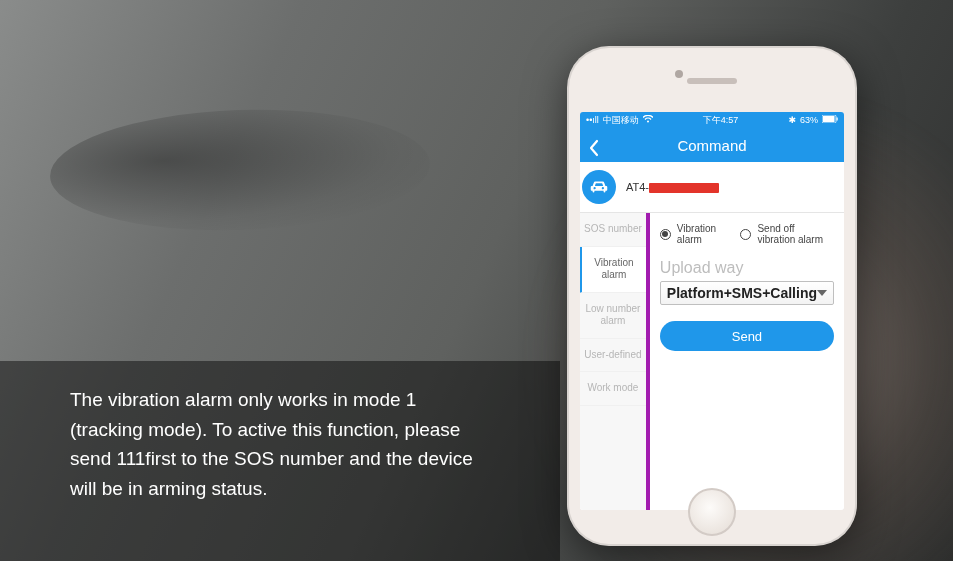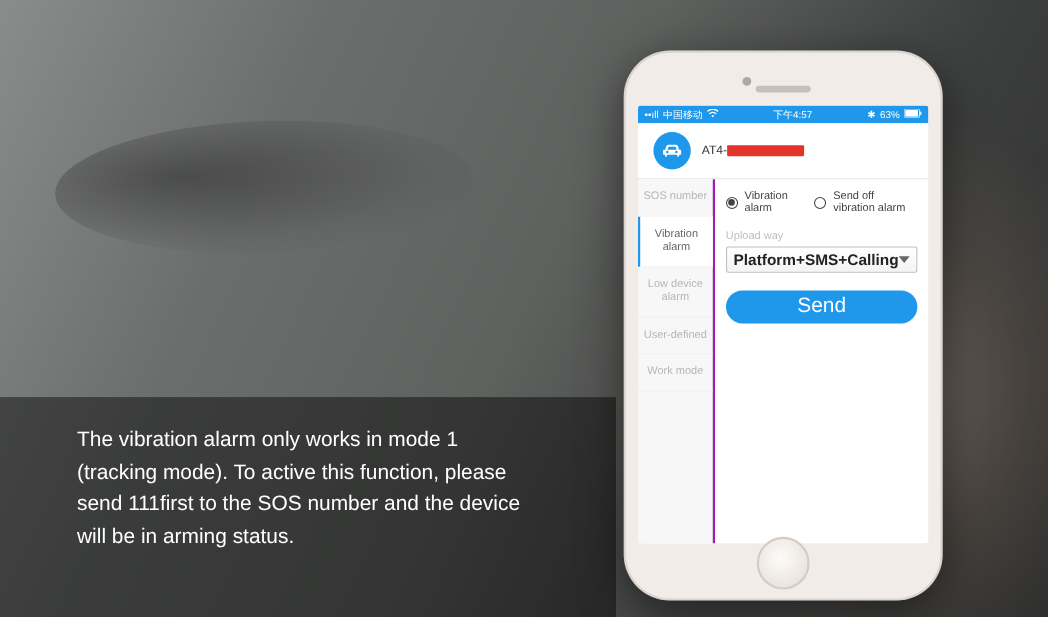--- a/index.html
+++ b/index.html
@@ -47,21 +47,21 @@
   }
   .speaker { width:50px; height:6px; background:#c8bfba; border-radius:3px; margin-top:22px; }
   .camera { position:absolute; top:24px; left:108px; width:8px; height:8px; background:#b0a7a2; border-radius:50%; }
   .home-btn {
     position:absolute; bottom:10px; left:50%; transform:translateX(-50%);
     width:48px; height:48px; border-radius:50%;
     border:2px solid #d3cbc6;
     background: radial-gradient(circle at 45% 40%, #fdfbf9 0%, #e9e2dc 80%);
   }
   .screen {
-    margin-top:12px;
+    margin-top:28px;
     width:264px; height:398px;
     background:#f3f3f3;
     border-radius:3px;
     overflow:hidden;
     font-size:11px;
     display:flex; flex-direction:column;
   }
   .status-bar {
     height:16px; background:#1f97ea; color:#fff;
     display:flex; align-items:center; justify-content:space-between;
@@ -72,63 +72,63 @@
     height:34px; background:#1f97ea; color:#fff;
     display:flex; align-items:center; justify-content:center;
     position:relative; font-size:15px;
   }
   .back-chevron {
     position:absolute; left:8px; top:50%; transform:translateY(-50%);
     width:12px; height:12px;
   }
   .device-row {
     background:#fff; display:flex; align-items:center; gap:10px;
-    padding:8px 14px; border-bottom:1px solid #e5e5e5;
+    padding:8px 2px; border-bottom:1px solid #e5e5e5;
   }
   .device-icon {
     width:34px; height:34px; border-radius:50%; background:#1f97ea;
     display:flex; align-items:center; justify-content:center;
   }
   .device-info { font-size:11px; color:#333; line-height:1.5; }
   .device-info .redact { display:inline-block; width:70px; height:10px; background:#e3342a; vertical-align:middle; border-radius:1px;}
   .device-info .redact.long { width:100px; height:12px; }
   .content {
     flex:1; display:flex; background:#fff;
   }
   .side-tabs {
-    width:82px; background:#f7f7f7; border-right:2px solid #a21caf;
+    width:82px; background:#f7f7f7; border-right:4px solid #a21caf;
     display:flex; flex-direction:column;
   }
   .side-tab {
     padding:10px 4px; text-align:center; color:#b6b6b6; font-size:10px;
     border-bottom:1px solid #f0f0f0; line-height:1.25;
   }
   .side-tab.active { background:#fff; color:#666; border-left:3px solid #1f97ea; margin-left:-1px;}
   .pane {
     flex:1; padding:10px 10px 0; color:#555;
   }
   .radio-row { display:flex; gap:6px; align-items:center; font-size:10px; color:#444; margin-bottom:14px;}
   .radio {
     width:11px;height:11px;border-radius:50%;border:1.5px solid #444;display:inline-flex;align-items:center;justify-content:center;flex-shrink:0;
   }
   .radio.checked::after{content:"";width:6px;height:6px;background:#444;border-radius:50%;}
-  .field-label { font-size:10px; color:#bdbdbd; margin-bottom:4px;}
+  .field-label { font-size:16px; color:#bdbdbd; margin-bottom:4px;}
   .select {
     width:100%; height:24px; border:1px solid #bfbfbf; border-radius:2px;
     background:linear-gradient(#fff,#f3f3f3);
     font-size:14px; padding:0 6px; display:flex; align-items:center; justify-content:space-between;
     color:#222;
     font-weight:bold;
   }
   .select .caret {
     width:0;height:0;border-left:5px solid transparent;border-right:5px solid transparent;border-top:6px solid #666;
   }
   .send-btn {
     margin-top:16px; width:100%; height:30px; background:#1f97ea; color:#fff;
-    border-radius:15px; display:flex; align-items:center; justify-content:center; font-size:19px;
+    border-radius:15px; display:flex; align-items:center; justify-content:center; font-size:13px;
   }
 </style>
 </head>
 <body>
 
 <div class="bg"></div>
 <div class="hand-shadow"></div>
 
 <div class="caption-band"></div>
 <div class="caption">The vibration alarm only works in mode 1 (tracking mode). To active this function, please send 111first to the SOS number and the device will be in arming status.</div>
@@ -155,37 +155,45 @@
         <span>
           <svg width="16" height="8" viewBox="0 0 16 8">
               <rect x="0" y="0" width="14" height="8" rx="1.5" fill="none" stroke="#fff" stroke-width="0.8"></rect>
               <rect x="1" y="1" width="11.5" height="6" fill="#fff"></rect>
               <rect x="14.5" y="2.5" width="1.2" height="3" fill="#fff"></rect>
             </svg>
         </span>
       </div>
     </div>
 
+    <div class="nav-bar">
+      <span class="back-chevron">
+        <svg width="12" height="18" viewBox="0 0 12 18">
+            <path d="M9 2L3 9l6 7" stroke="#fff" stroke-width="2.2" fill="none" stroke-linecap="round" stroke-linejoin="round"></path>
+          </svg>
+      </span>
+      <span>Command</span>
+    </div>
 
     <div class="device-row">
       <div class="device-icon">
         <svg width="22" height="22" viewBox="0 0 24 24">
             <path fill="#fff" d="M5 11l1.2-3.5A2 2 0 018.1 6h7.8a2 2 0 011.9 1.5L19 11h1a1 1 0 011 1v3a1 1 0 01-1 1h-1v1a1 1 0 01-2 0v-1H7v1a1 1 0 01-2 0v-1H4a1 1 0 01-1-1v-3a1 1 0 011-1zm2.5 3.5A1.25 1.25 0 106 13.25 1.25 1.25 0 007.5 14.5zm9 0A1.25 1.25 0 1015 13.25 1.25 1.25 0 0016.5 14.5zM7.5 11h9l-.9-2.7a.5.5 0 00-.47-.3H8.87a.5.5 0 00-.47.3z"></path>
           </svg>
       </div>
       <div class="device-info">
         <div><span>AT4-</span><span class="redact"></span></div>
       </div>
     </div>
 
     <div class="content">
       <div class="side-tabs">
         <div class="side-tab">SOS number</div>
         <div class="side-tab active">Vibration alarm</div>
-        <div class="side-tab">Low device alarm</div>
+        <div class="side-tab">Low number alarm</div>
         <div class="side-tab">User-defined</div>
         <div class="side-tab">Work mode</div>
       </div>
 
       <div class="pane">
         <div class="radio-row">
           <span class="radio checked"></span>
           <span>Vibration alarm</span>
           <span style="width:4px"></span>
           <span class="radio"></span>

